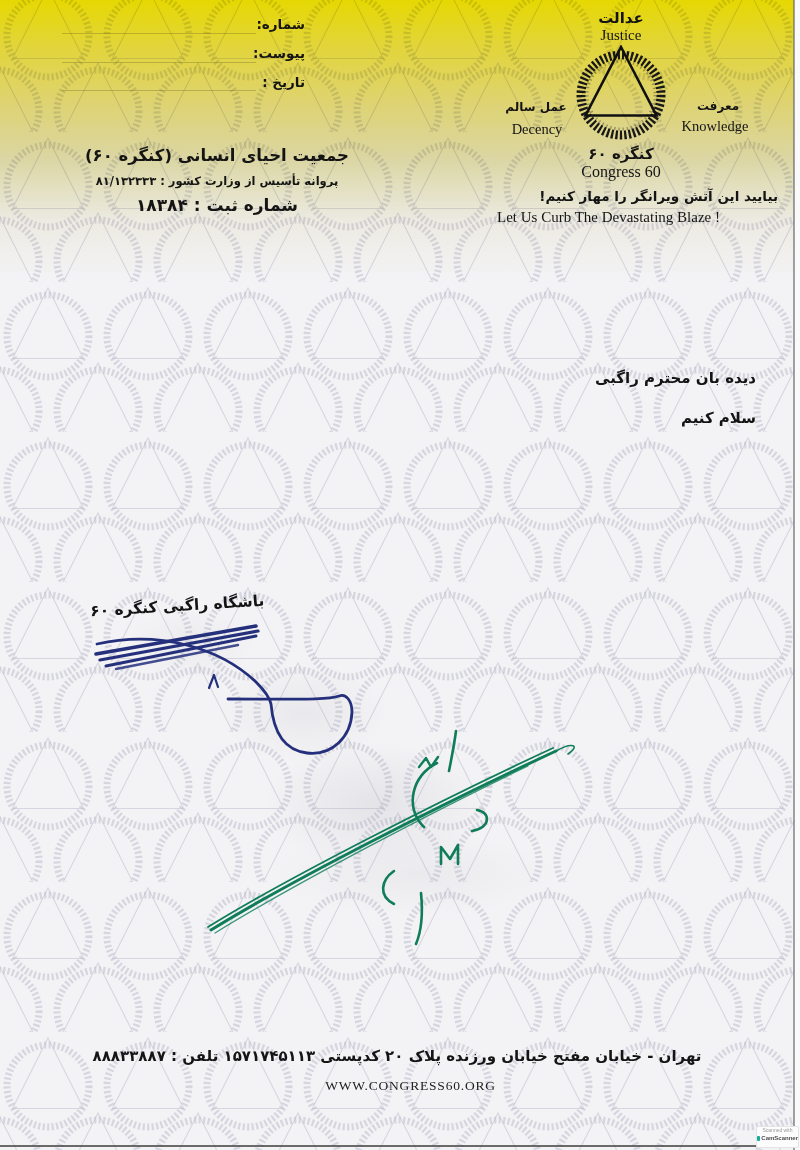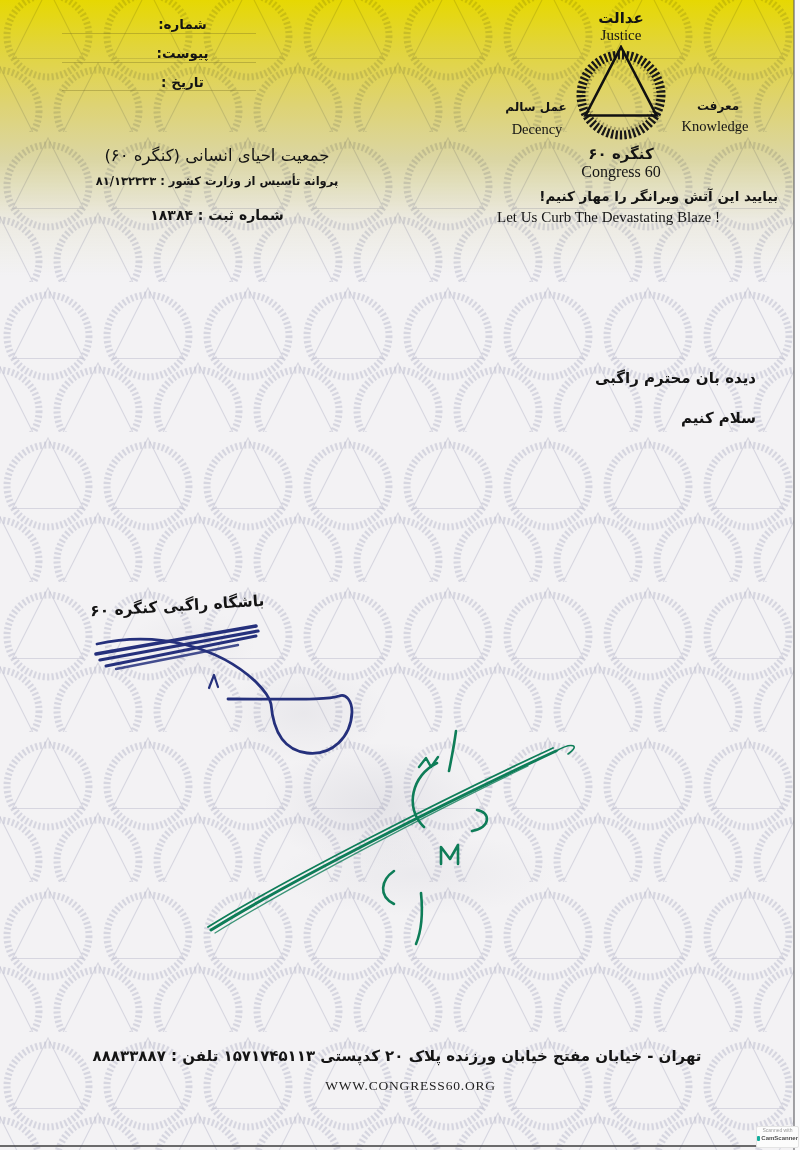--- a/index.html
+++ b/index.html
@@ -23,29 +23,29 @@
   .smudge{position:absolute;left:0;top:0;width:800px;height:1150px;z-index:2;pointer-events:none;
     background:
       radial-gradient(ellipse 160px 90px at 47% 70%, rgba(150,150,168,.16), transparent 70%),
       radial-gradient(ellipse 120px 70px at 38% 62%, rgba(160,160,176,.12), transparent 70%),
       radial-gradient(ellipse 200px 60px at 52% 76%, rgba(160,160,176,.10), transparent 70%),
       radial-gradient(ellipse 90px 50px at 24% 56%, rgba(165,165,180,.10), transparent 70%);}
 
   .content{position:absolute;left:0;top:0;width:800px;height:1150px;z-index:3;}
 
   
-  .fields{left:60px;top:14px;width:245px;text-align:center;font-size:13.5px;font-weight:bold;}
+  .fields{left:60px;top:14px;width:245px;text-align:right;font-size:13.5px;font-weight:bold;}
   .fields .row{height:29px;line-height:20px;}
   .fill-line{left:62px;width:194px;height:1px;background:rgba(105,96,32,.32);}
 
   
   .org{left:62px;top:146px;width:310px;text-align:center;}
-  .org-name{font-size:16.5px;font-weight:normal;letter-spacing:.2px;}
+  .org-name{font-size:16.5px;font-weight:bold;letter-spacing:.2px;}
   .org-license{font-size:11.5px;font-weight:bold;margin-top:9px;}
-  .org-reg{font-size:14px;font-weight:bold;margin-top:19px;}
+  .org-reg{font-size:17px;font-weight:bold;margin-top:7px;}
 
   
   .logo-blk{left:568px;top:10px;width:106px;text-align:center;line-height:1.15;}
   .logo-top-fa{font-size:15px;font-weight:bold;}
   .logo-top-en{font-size:15px;}
   .logo-bottom-fa{font-size:15px;font-weight:bold;margin-top:1px;}
   .logo-bottom-en{font-size:16px;}
   .side-label-fa{font-size:12px;font-weight:bold;text-align:center;}
   .side-label-en{font-size:14.5px;text-align:center;}
 

